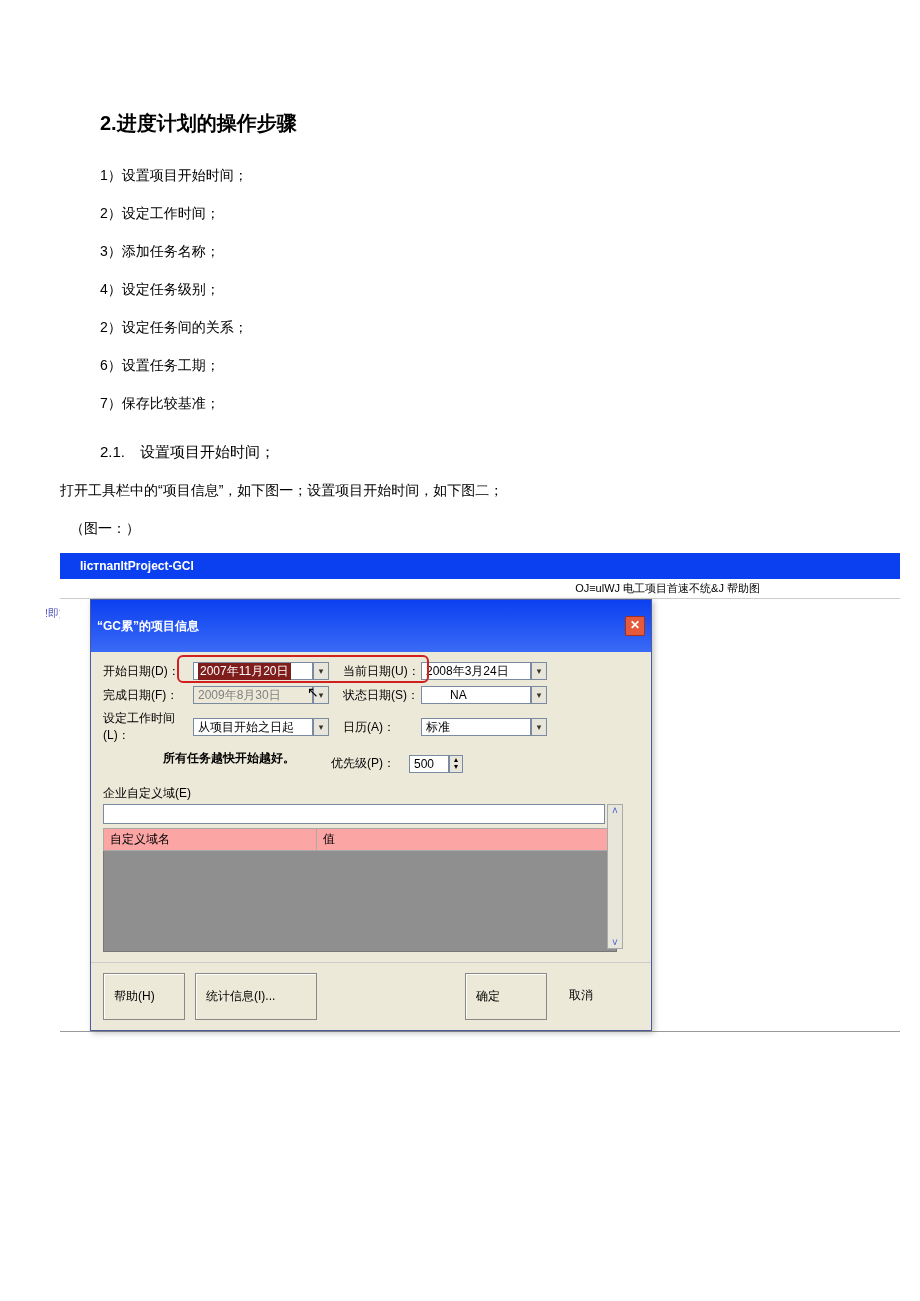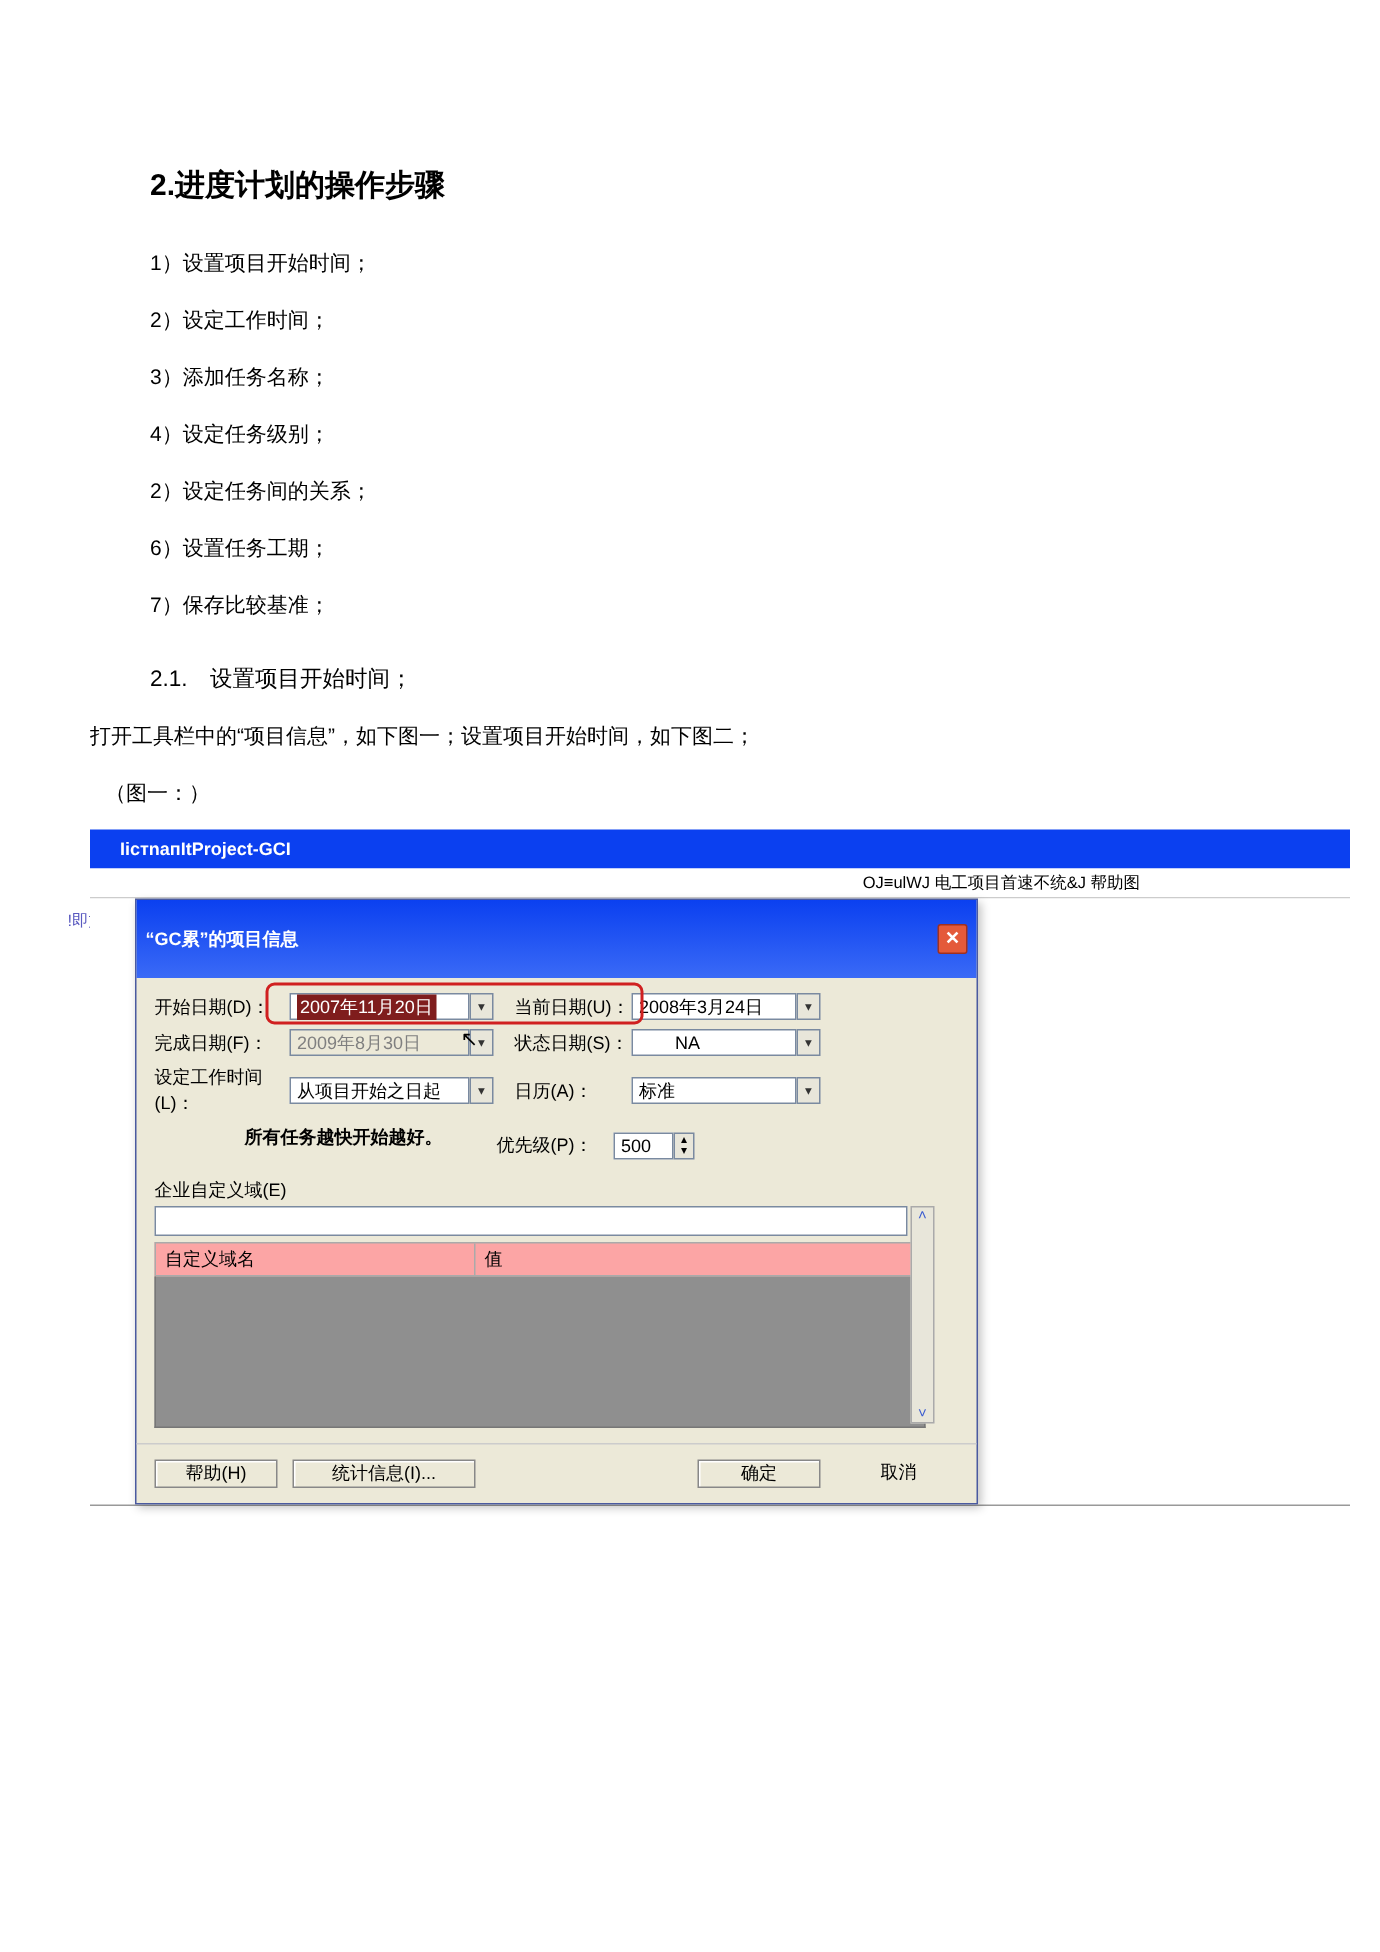--- a/index.html
+++ b/index.html
@@ -224,23 +224,23 @@
   .dlg-buttons {
     display: flex;
     justify-content: space-between;
     padding: 10px 12px;
     font-size: 12px;
     border-top: 1px solid #ccc;
   }
   .btn {
     border: 1px solid #888;
     background: #ece9d8;
-    padding: 0 10px;
+    padding: 14px 10px;
     min-width: 60px;
-    text-align: center;
+    text-align: left;
     cursor: pointer;
     font-size: 12px;
     box-shadow: 1px 1px 0 #fff inset;
   }
   .btn-group-left { display:flex; gap:10px;}
   .btn-group-right { display:flex; gap:12px;}
   .sel-highlight {
     background: #7f1d1d;
     color: #fff;
     padding: 0 2px;

